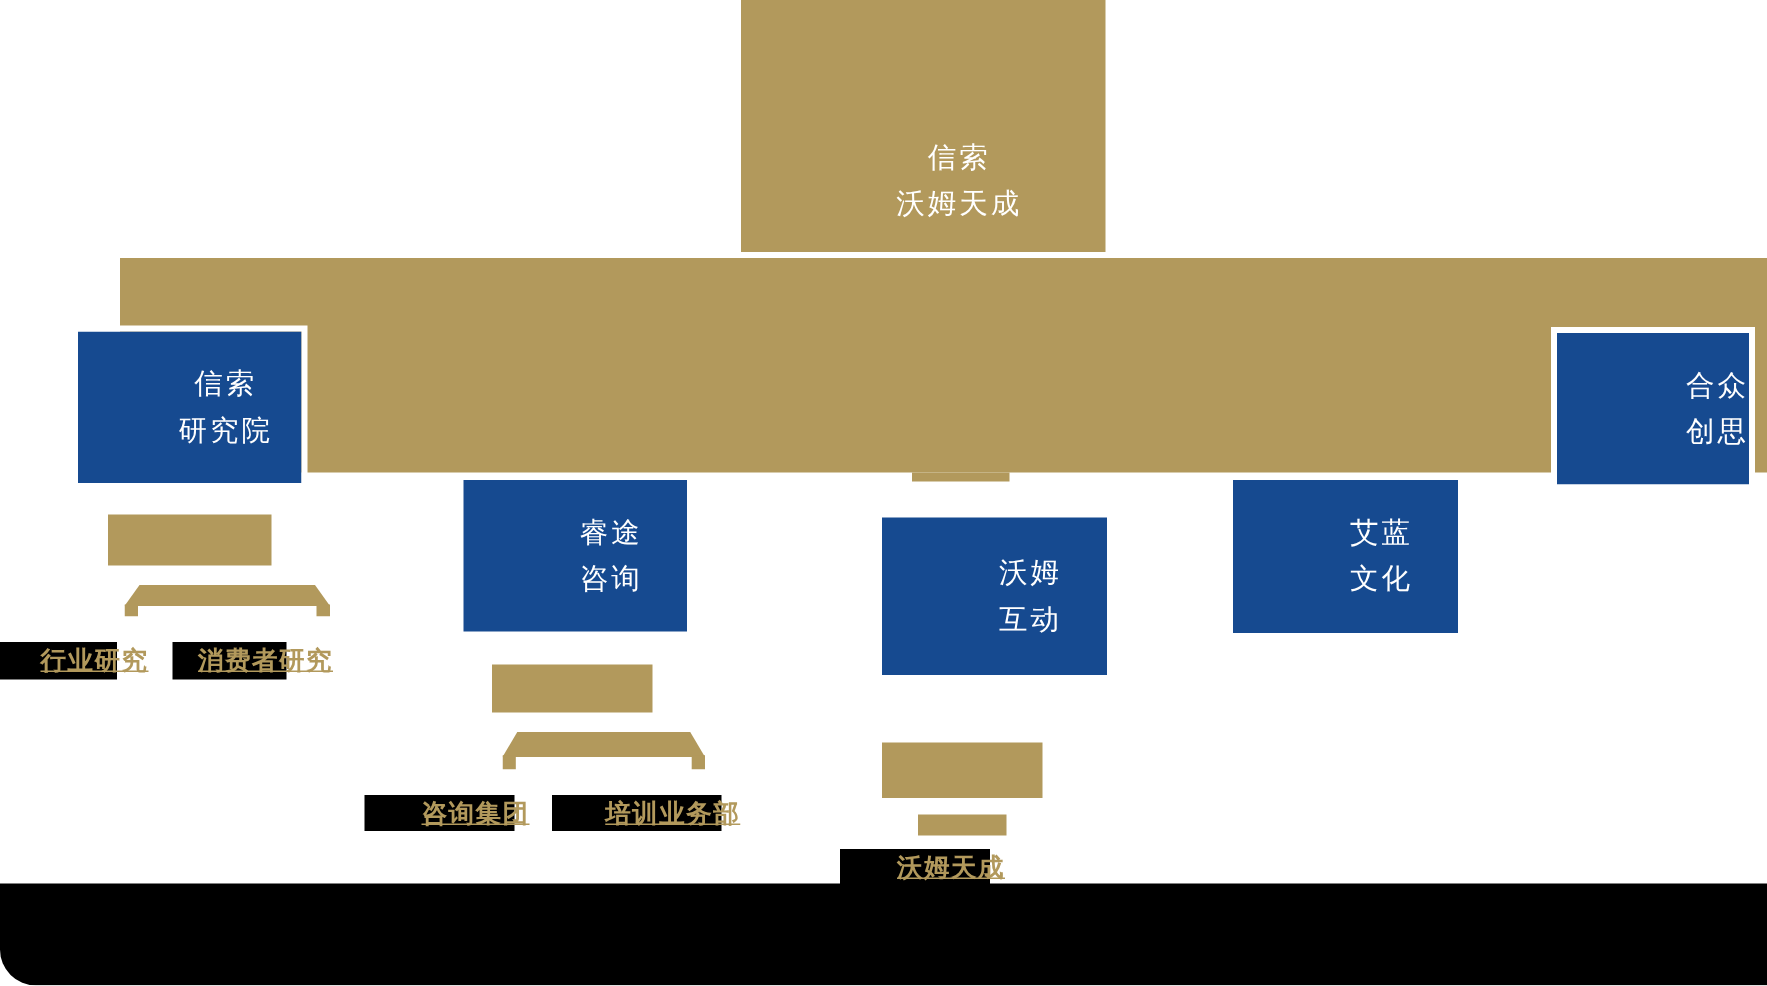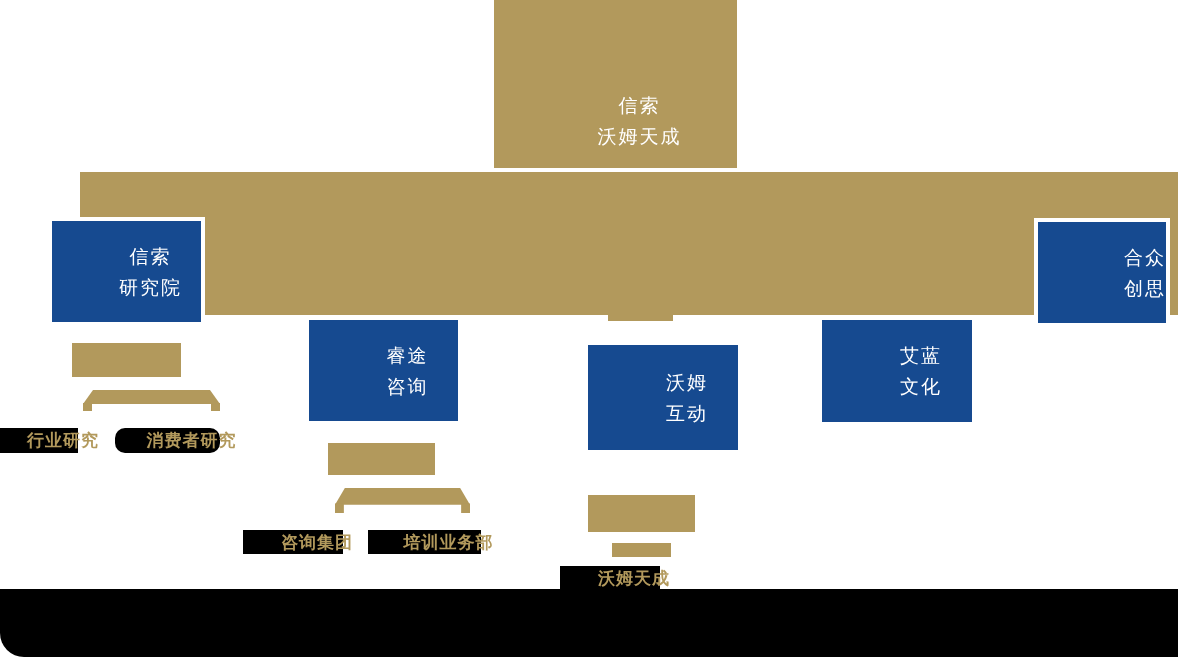--- a/index.html
+++ b/index.html
@@ -42,24 +42,24 @@
   .tiny-sq{left:612px;top:543px;width:11px;height:14px;}
   
   .bracket-1{left:35px;top:390px;width:137px;height:21px;}
   .bracket-2{left:287px;top:488px;width:135px;height:25px;}
   .bracket-1 svg,.bracket-2 svg{display:block;width:100%;height:100%;}
   
   .dept{
     background:#000000;color:#b2995c;
     font-size:17px;font-weight:bold;letter-spacing:1px;
     display:flex;align-items:center;justify-content:center;
-    box-sizing:border-box;white-space:nowrap;
+    box-sizing:border-box;white-space:nowrap;text-decoration:underline;
   }
   .lbl-hangye{left:0;top:428px;width:78px;height:25px;}
-  .lbl-xiaofei{left:115px;top:428px;width:105px;height:25px;border-radius:10px;}
+  .lbl-xiaofei{left:115px;top:428px;width:76px;height:25px;}
   .lbl-zixunbu{left:243px;top:530px;width:100px;height:24px;}
   .lbl-peixunbu{left:368px;top:530px;width:113px;height:24px;}
   .lbl-womutc{left:560px;top:566px;width:100px;height:24px;}
   
   .bottom-band{
     left:0;top:589px;width:1178px;height:68px;
     background:#000000;border-radius:0 0 24px 24px;
   }
 </style>
 </head>

